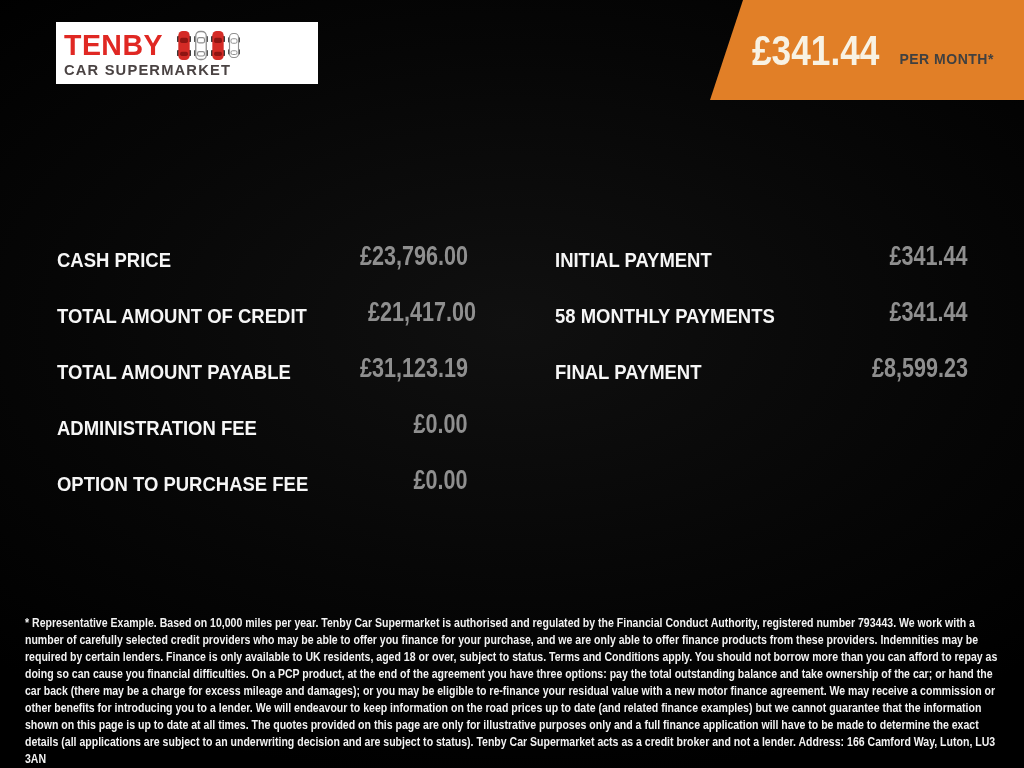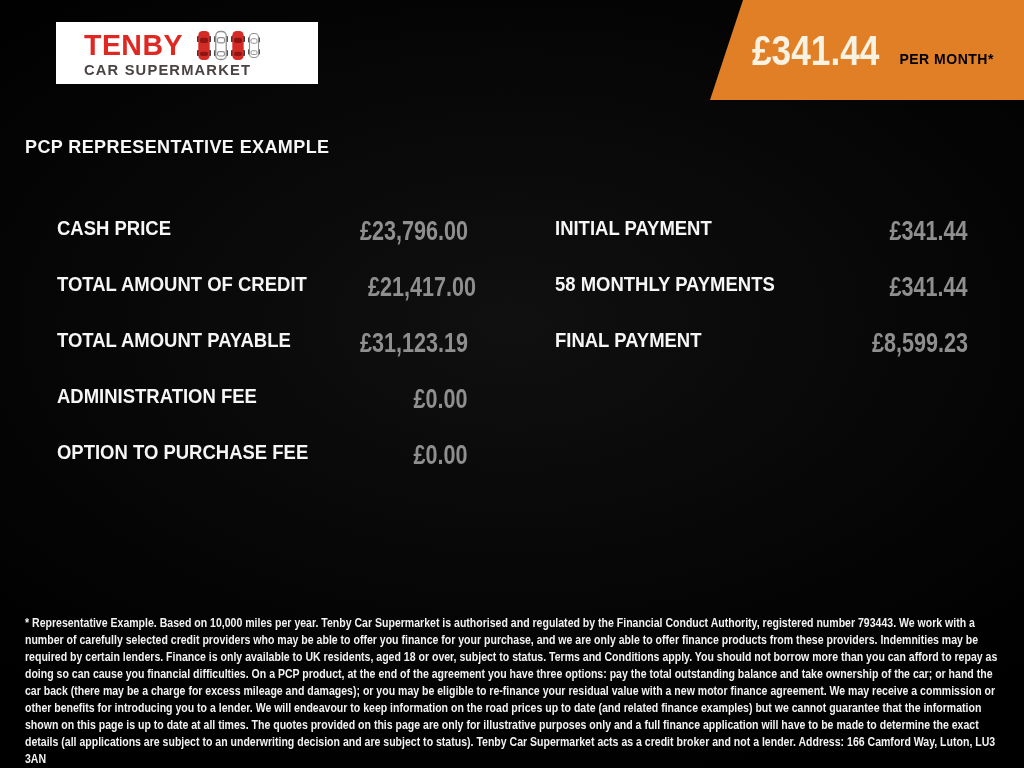--- a/index.html
+++ b/index.html
@@ -13,21 +13,21 @@
     font-family: "Liberation Sans", sans-serif;
   }
 
   
   .logo-box {
     position: absolute;
     left: 56px; top: 22px;
     width: 262px; height: 62px;
     background: #ffffff;
     display: flex; flex-direction: column; justify-content: center;
-    padding-left: 28px;
+    padding-left: 8px;
   }
   .logo-top { display: flex; align-items: center; gap: 9px; height: 32px; }
   .logo-name {
     color: #E02823;
     font-size: 30px; font-weight: 700;
     letter-spacing: 0.5px;
     transform: scaleX(0.95); transform-origin: left center;
     line-height: 1;
   }
   .logo-cars { display: flex; align-items: center; gap: 3px; }
@@ -51,21 +51,21 @@
     padding-left: 42px;
   }
   .banner-amount {
     color: #F8F2E3;
     font-size: 43px; font-weight: 700;
     transform: scaleX(0.82); transform-origin: left center;
     line-height: 1;
     white-space: nowrap;
   }
   .banner-period {
-    color: #000000;
+    color: #404040;
     font-size: 14px; font-weight: 700;
     letter-spacing: 0.5px;
     margin-left: -8px;
     transform: translateY(9px);
     white-space: nowrap;
   }
 
   
   .page-title {
     position: absolute;
@@ -74,21 +74,21 @@
     font-size: 18px; font-weight: 700;
     letter-spacing: 0.4px;
   }
 
   
   .fin-col { position: absolute; top: 216px; }
   .fin-col.left  { left: 57px;  width: 411px; }
   .fin-col.right { left: 555px; width: 413px; }
   .fin-row {
     height: 56px;
-    display: flex; align-items: flex-start; justify-content: space-between;
+    display: flex; align-items: flex-end; justify-content: space-between;
   }
   .fin-label {
     color: #f6f6f6;
     font-size: 21px; font-weight: 700;
     transform: scaleX(0.88); transform-origin: left center;
     white-space: nowrap;
   }
   .fin-value {
     color: #8f8f8f;
     font-size: 27px; font-weight: 700;
@@ -155,21 +155,20 @@
       </span>
     </div>
     <div class="logo-tagline">CAR SUPERMARKET</div>
   </div>
 
   <div class="banner">
     <span class="banner-amount">£341.44</span>
     <span class="banner-period">PER MONTH*</span>
   </div>
 
-  <div class="page-title">PCP REPRESENTATIVE EXAMPLE</div>
 
   <div class="fin-col left">
     <div class="fin-row">
       <span class="fin-label">CASH PRICE</span>
       <span class="fin-value">£23,796.00</span>
     </div>
     <div class="fin-row">
       <span class="fin-label">TOTAL AMOUNT OF CREDIT</span>
       <span class="fin-value">£21,417.00</span>
     </div>

